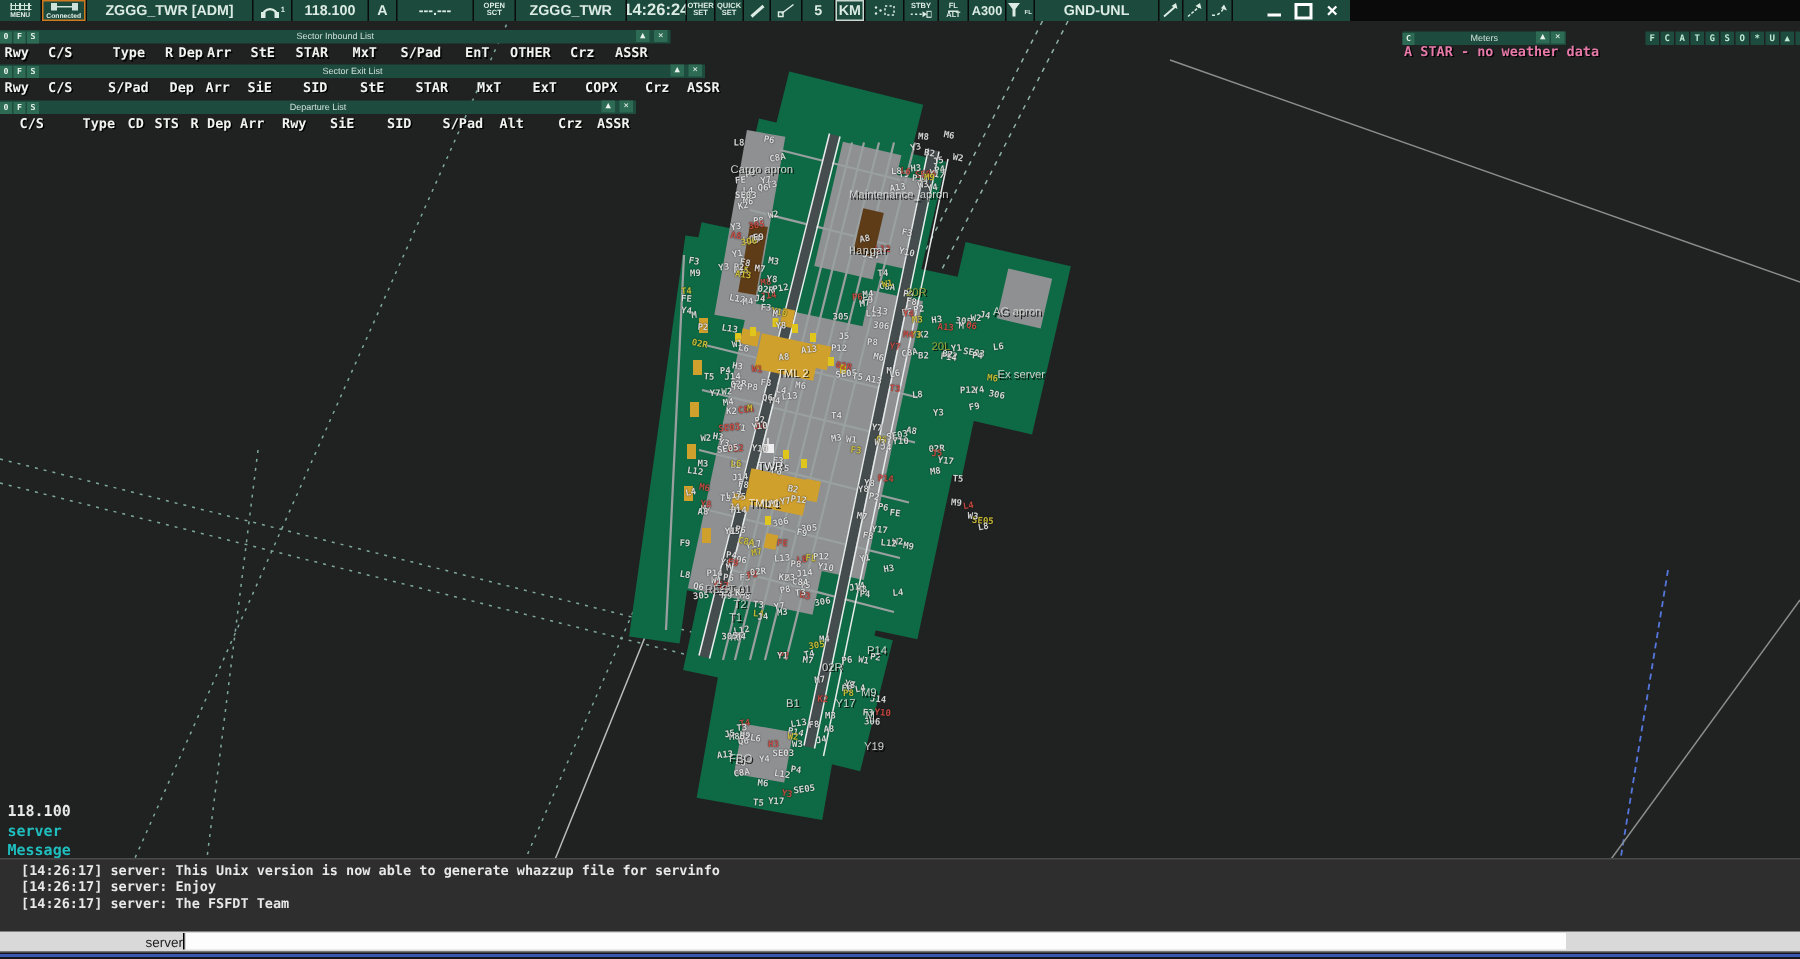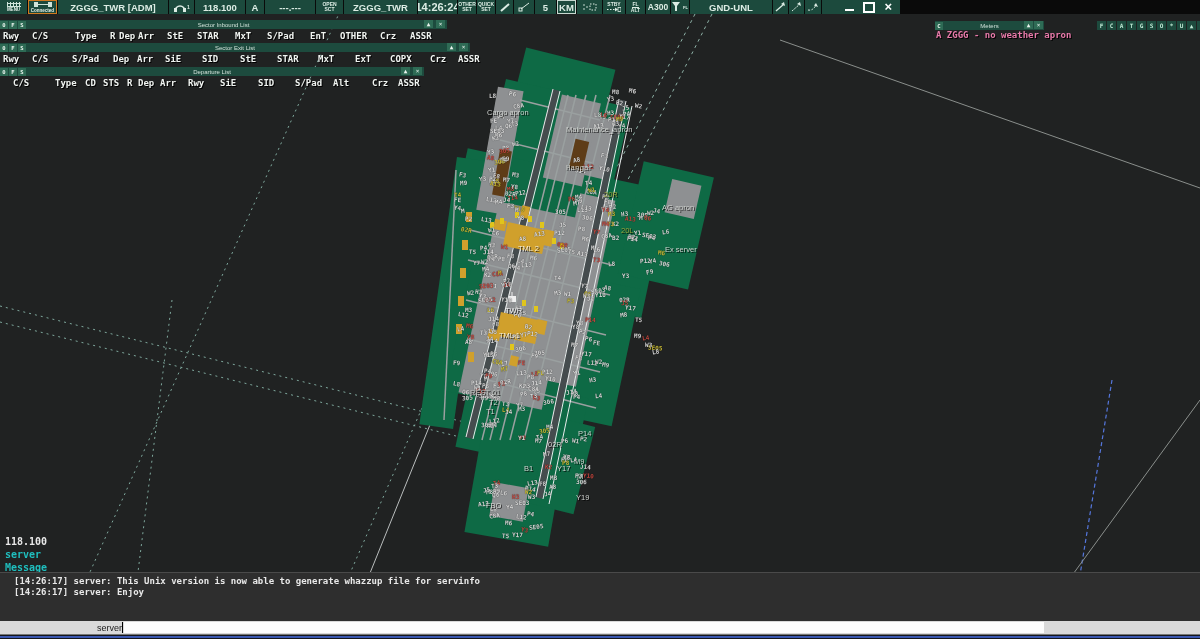--- a/index.html
+++ b/index.html
@@ -809,32 +809,33 @@
       <span class="tf-btn">S</span>
       <span class="tf-btn">O</span>
       <span class="tf-btn">*</span>
       <span class="tf-btn">U</span>
     </div>
   <div style="position:absolute;left:1187px;top:21px;display:flex;gap:1px;z-index:25">
     <span class="tf-btn">▲</span>
     <span class="tf-btn">×</span>
   </div>
 
-  <div id="advisory">A ZGGG - no weather apron</div>
+  <div id="advisory">A STAR - no weather data</div>
 
   <div id="status-overlay">
     <div class="freq">118.100</div>
     <div class="chan">server</div>
     <div class="chan">Message</div>
   </div>
 
   <div id="chat">
 
   <div class="chatline">[14:26:17] server: This Unix version is now able to generate whazzup file for servinfo</div>
       <div class="chatline">[14:26:17] server: Enjoy</div>
+      <div class="chatline">[14:26:17] server: The FSFDT Team</div>
     </div>
 
   <div id="inputbar">
     <span id="input-label">server</span>
     <input id="chat-input" type="text" value="" style="">
     <span id="caret"></span>
   </div>
   <div id="bottomstrip">
       <span class="blue"></span>
     </div>

